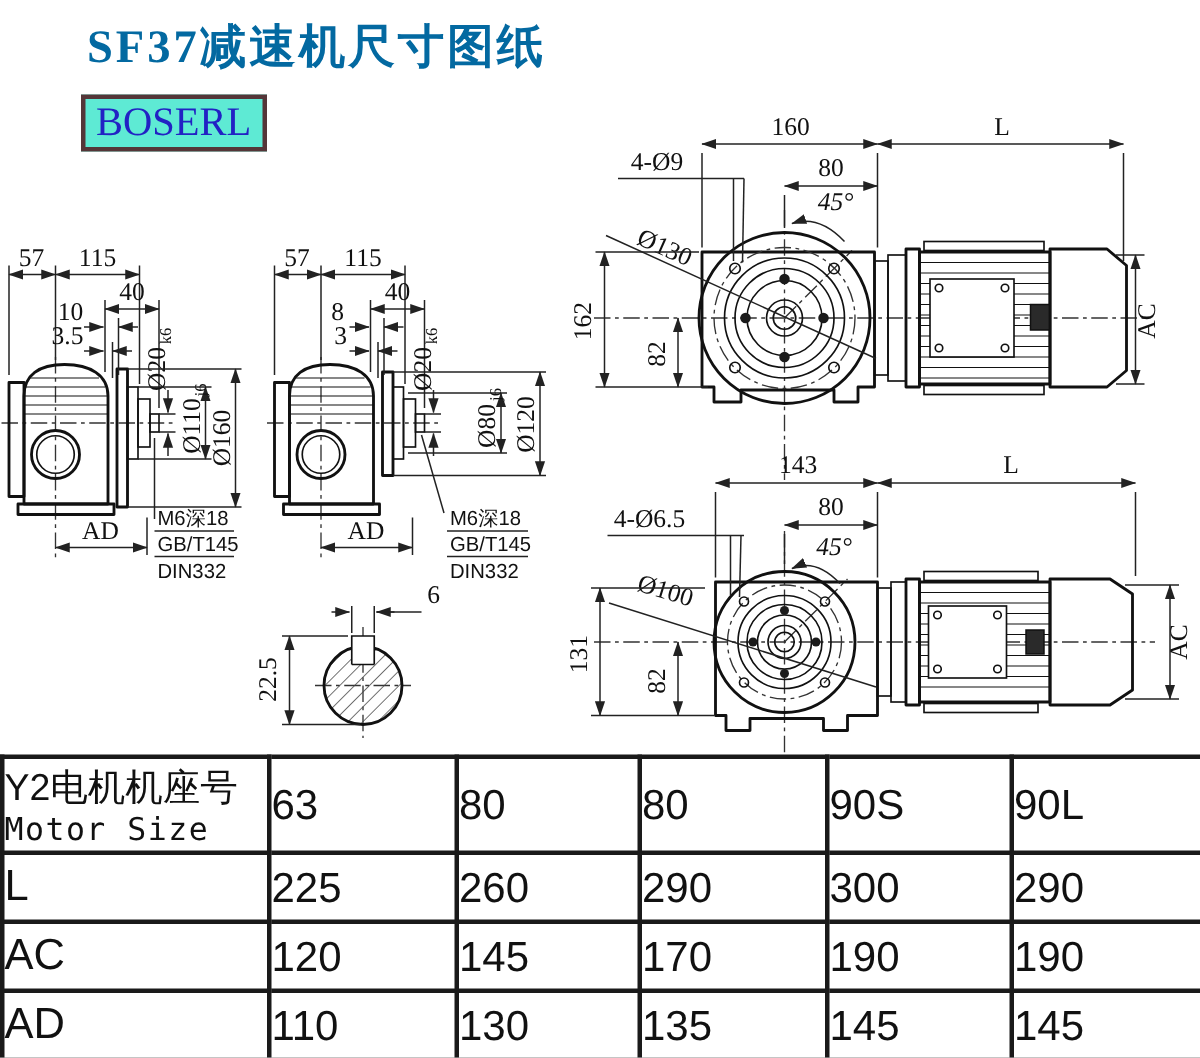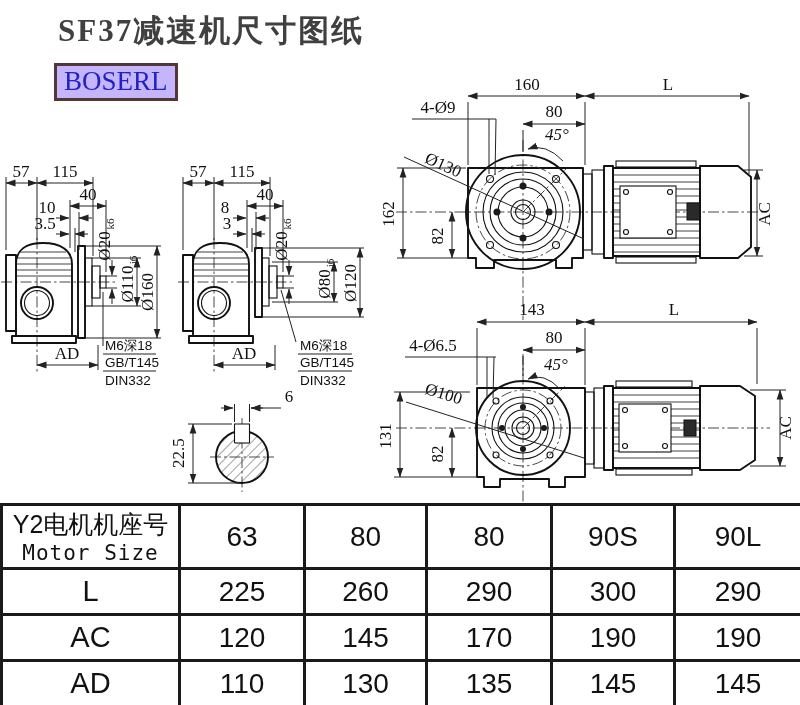--- a/index.html
+++ b/index.html
@@ -1,39 +1,39 @@
 <!DOCTYPE html>
 <html><head>
 <meta charset="utf-8">
 <style>
   html,body{margin:0;padding:0;}
   body{width:800px;height:705px;background:#fff;position:relative;overflow:hidden;
        font-family:"Liberation Sans",sans-serif;color:#111;}
   .title{position:absolute;left:58px;top:10px;font-size:31px;font-weight:bold;
-         letter-spacing:2px;font-family:"Liberation Serif",serif;color:#404040;}
+         letter-spacing:2px;font-family:"Liberation Serif",serif;color:#0369a1;}
   .logo{position:absolute;left:54px;top:63px;border:3px solid #543638;color:#2222c4;
-        font-family:"Liberation Serif",serif;font-size:27px;line-height:31px;padding:0 7px 1px 7px;background:#c4b5fd;}
+        font-family:"Liberation Serif",serif;font-size:27px;line-height:31px;padding:0 7px 1px 7px;background:#5eead4;}
   svg.draw{position:absolute;left:0;top:0;}
   svg text{font-family:"Liberation Serif",serif;font-size:17px;fill:#111;text-anchor:middle;}
   svg text.sub{font-size:11px;}
   svg text.cn{font-family:"Liberation Sans",sans-serif;font-size:13.5px;text-anchor:start;}
   svg text.ital{font-style:italic;}
   .ol{stroke:#111;stroke-width:1.9;fill:none;stroke-linejoin:round;}
   .ol2{stroke:#111;stroke-width:1.1;fill:none;}
   .fin{stroke:#111;stroke-width:0.8;fill:none;}
   .dl{stroke:#222;stroke-width:1;fill:none;}
   .cl{stroke:#333;stroke-width:0.9;fill:none;stroke-dasharray:11 3 2.5 3;}
   .fw{fill:#fff;stroke:#111;stroke-width:1.1;}
   .kw{fill:#fff;stroke:none;}
   .dot{fill:#1a1a1a;stroke:none;}
   .fd{fill:#2a2a2a;stroke:#111;stroke-width:1;}
   .hatchfill{fill:url(#hatch);stroke:#111;stroke-width:1.9;}
   table.dim{position:absolute;left:0;top:503px;width:800px;height:202px;
             border-collapse:collapse;table-layout:fixed;}
-  table.dim td{border:3px solid #1a1a1a;text-align:center;vertical-align:middle;padding:0;}
+  table.dim td{border:3px solid #1a1a1a;text-align:left;vertical-align:middle;padding:0;}
   tr.r-hdr{height:64px;} tr.r-data{height:46px;}
   td.num{font-size:28px;}
   .hcn{font-size:25px;}
   .hen{font-size:21px;font-family:"DejaVu Sans Mono",monospace;letter-spacing:1px;}
   td.rowlab{font-size:29px;}
 </style>
 </head>
 <body>
 
 <div class="title">SF37减速机尺寸图纸</div>

